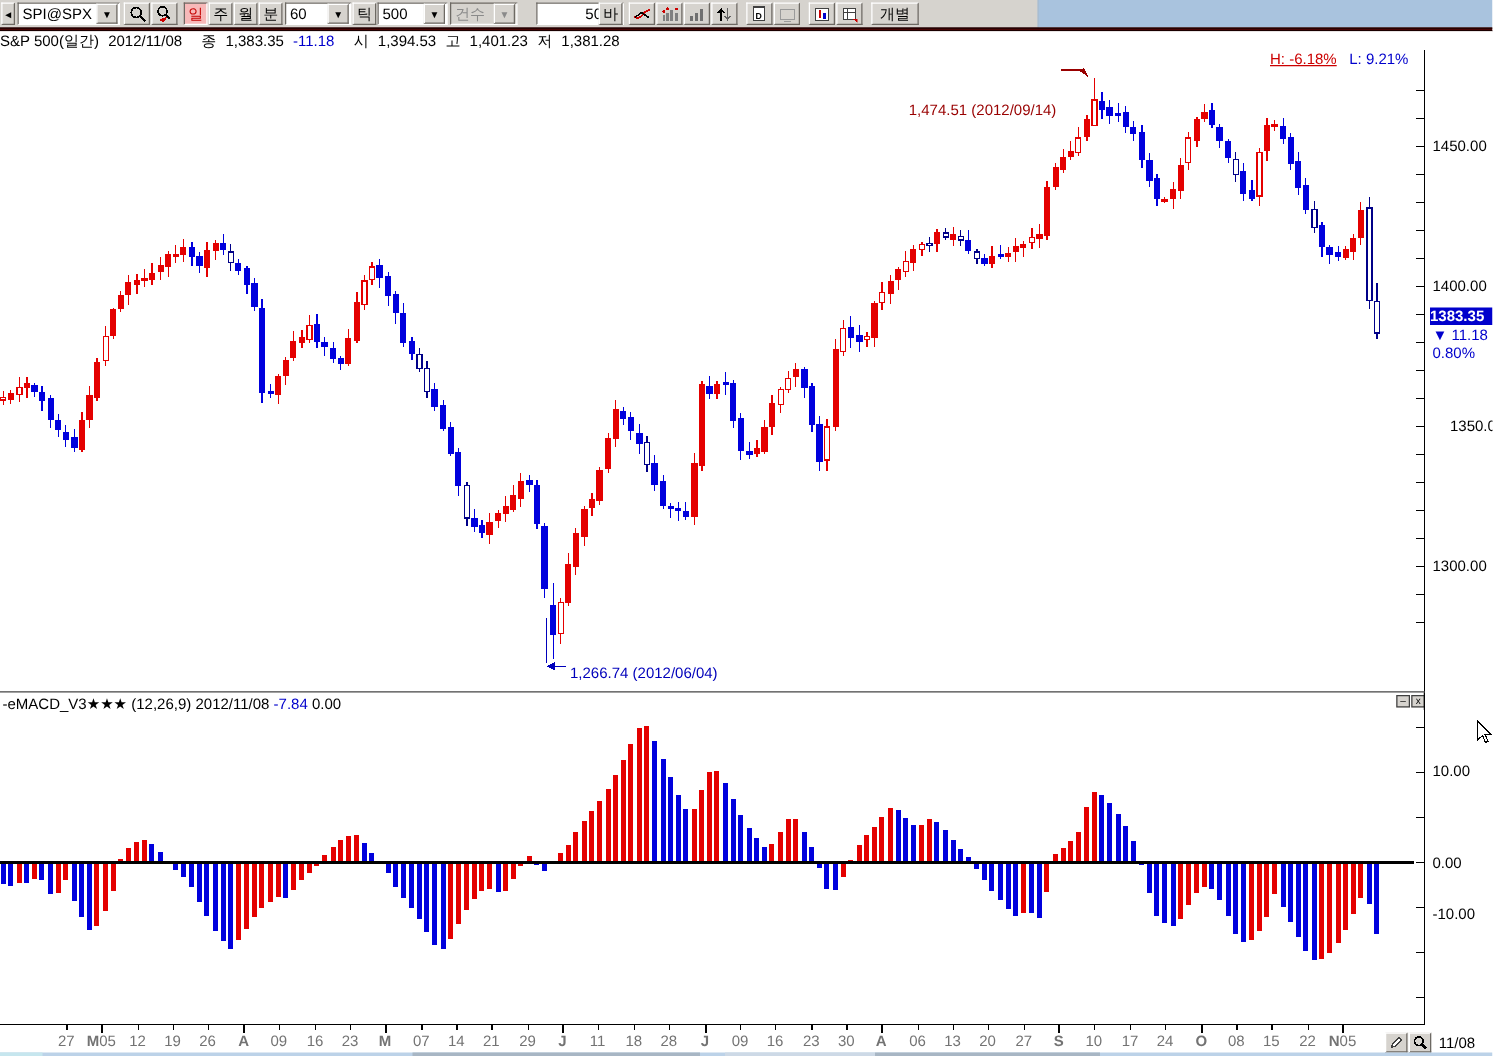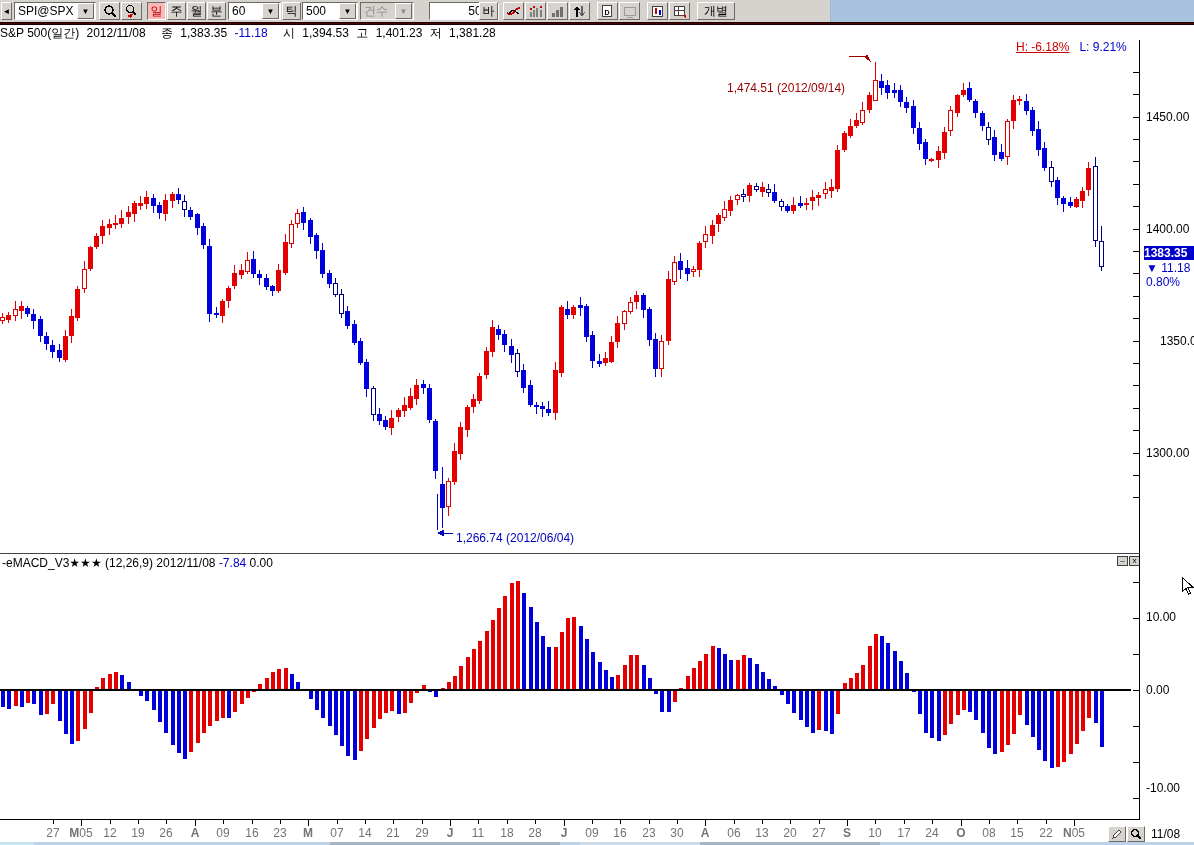--- a/index.html
+++ b/index.html
@@ -844,21 +844,21 @@
       <div class="x-label" style="left: 1046px; top: 826px;">22</div>
       <div class="x-label" style="left: 1074px; top: 826px;"><b>N</b>05</div>
     </div>
 <div id="y-labels">
       <div class="axis-label" style="left: 1146px; top: 110px;">1450.00</div>
       <div class="axis-label" style="left: 1146px; top: 222px;">1400.00</div>
       <div class="axis-label" style="left: 1160px; top: 334px;">1350.00</div>
       <div class="axis-label" style="left: 1146px; top: 446px;">1300.00</div>
       <div class="axis-label" style="left: 1146px; top: 610px;">10.00</div>
       <div class="axis-label" style="left: 1146px; top: 683px;">0.00</div>
-      <div class="axis-label" style="left: 1146px; top: 781px;">-10.00</div>
+      <div class="axis-label" style="left: 1146px; top: 724px;">-10.00</div>
     </div>
 
 <div class="corner-btn" style="left:1108px;">
   <svg width="12" height="12" style="position:static">
         <path d="M2,10 L3,7 L8,2 L10,4 L5,9 Z" fill="#fff" stroke="#404040" stroke-width="1"></path>
         <path d="M2,10 L3.5,9.5 L2.5,8.5 Z" fill="#404040"></path>
       </svg>
 </div>
 <div class="corner-btn" style="left:1127px;">
   <svg width="12" height="12" style="position:static">

